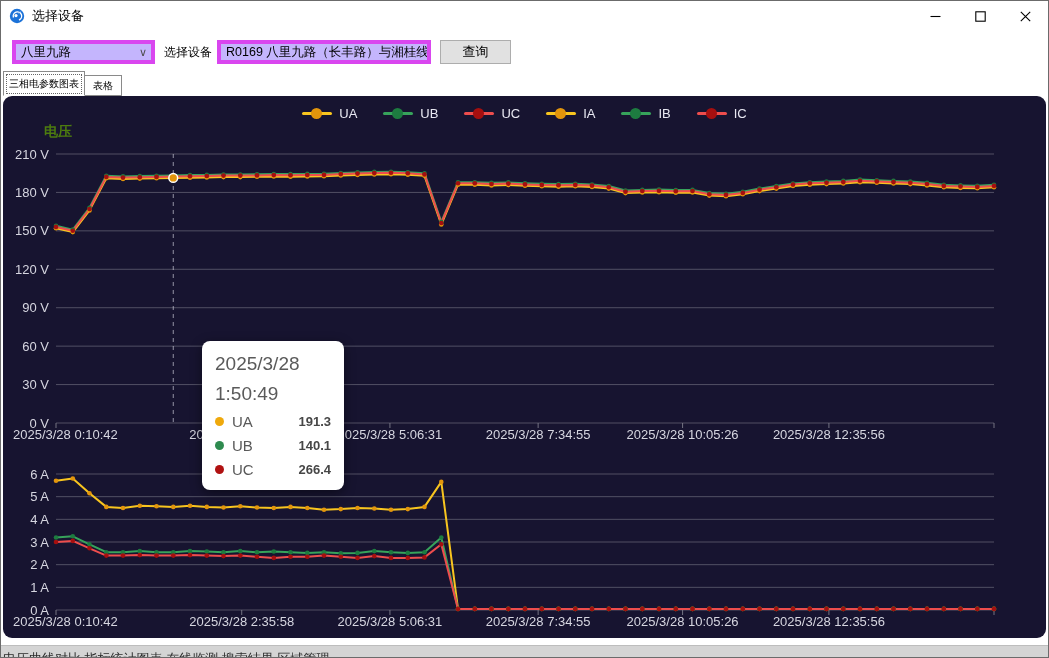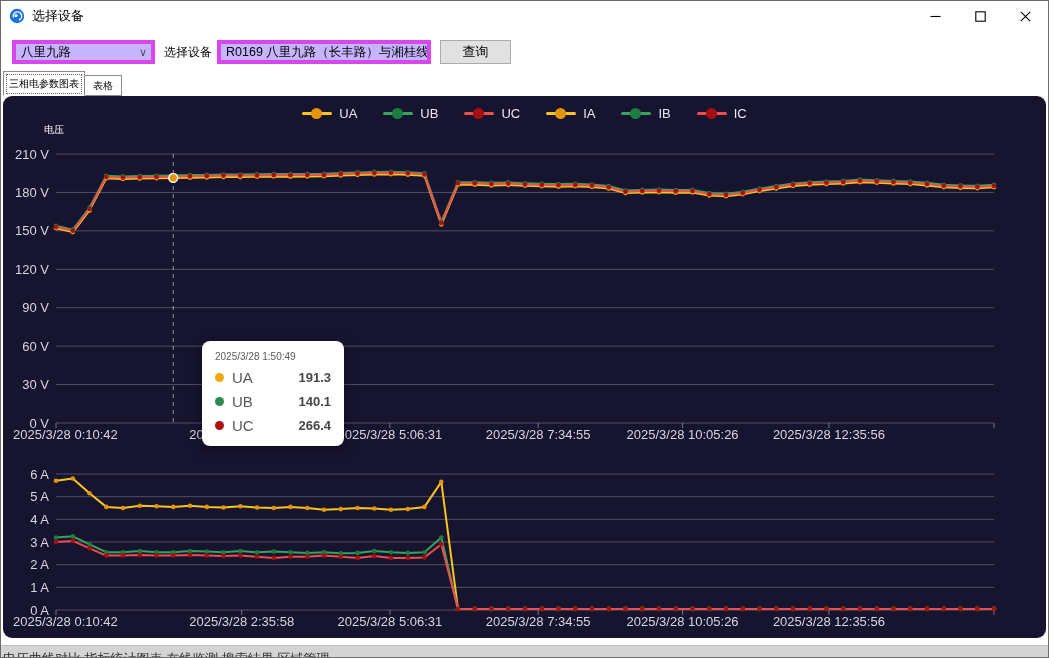--- a/index.html
+++ b/index.html
@@ -34,28 +34,28 @@
   .tab-selected .tab-label { outline:1px dotted #666; outline-offset:2px; }
   .tab-plain { height:21px; padding:0 8px; border-left:none; }
 
   
   .panel { position:relative; height:542px; margin:0 2px; background:#171430; overflow:hidden;border-radius:9px; }
   .legend { position:absolute; top:10px; left:0; width:100%; display:flex; justify-content:center; gap:26px; align-items:center; }
   .lg-item { display:flex; align-items:center; gap:7px; cursor:pointer; }
   .lg-line { width:30px; height:3.5px; border-radius:2px; position:relative; }
   .lg-dot { position:absolute; width:11px; height:11px; border-radius:50%; left:9px; top:-4px; }
   .lg-label { color:#e8e8f2; font-size:13px; }
-  .chart-title { position:absolute; left:41px; top:27px; color:#ffffff; font-size:10px; }
+  .chart-title { position:absolute; left:41px; top:27px; color:#4d7c0f; font-size:14px;font-weight:bold; }
   .chart { position:absolute; left:0; }
   #chart0 { top:40px; }
   #chart1 { top:368px; }
 
   
   .tooltip { position:absolute; left:199px; top:245px; width:142px; background:#fff; border-radius:8px; box-shadow:0 3px 12px rgba(0,0,0,.45); padding:8px 13px 9px 13px; z-index:5; }
-  .tt-time { font-size:10px; color:#5a5a5a; line-height:16px; }
+  .tt-time { font-size:19px; color:#5a5a5a; line-height:30px; }
   .tt-row { display:flex; align-items:center; height:24px; }
   .tt-dot { width:9px; height:9px; border-radius:50%; margin-right:8px; flex:none; }
   .tt-name { font-size:15px; color:#595959; }
   .tt-val { margin-left:auto; font-size:13px; font-weight:bold; color:#474747; }
 
   
   .gap { height:7px; background:#fff; }
   .bg-strip { height:14px; background:#d4d4d4; border-top:1px solid #bdbdbd; overflow:hidden; }
   .bg-strip span { display:block; transform:translateY(4px); font-size:13px; color:#2b2b2b; padding-left:2px; white-space:nowrap; }
 </style>

